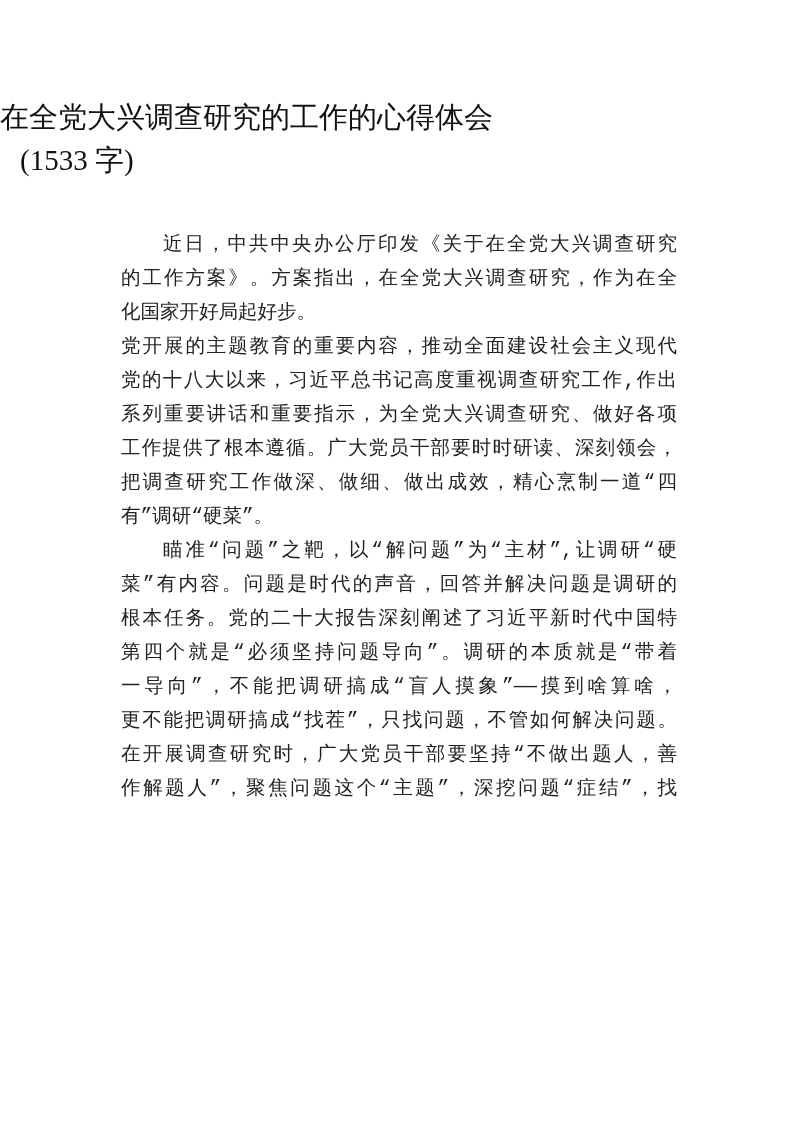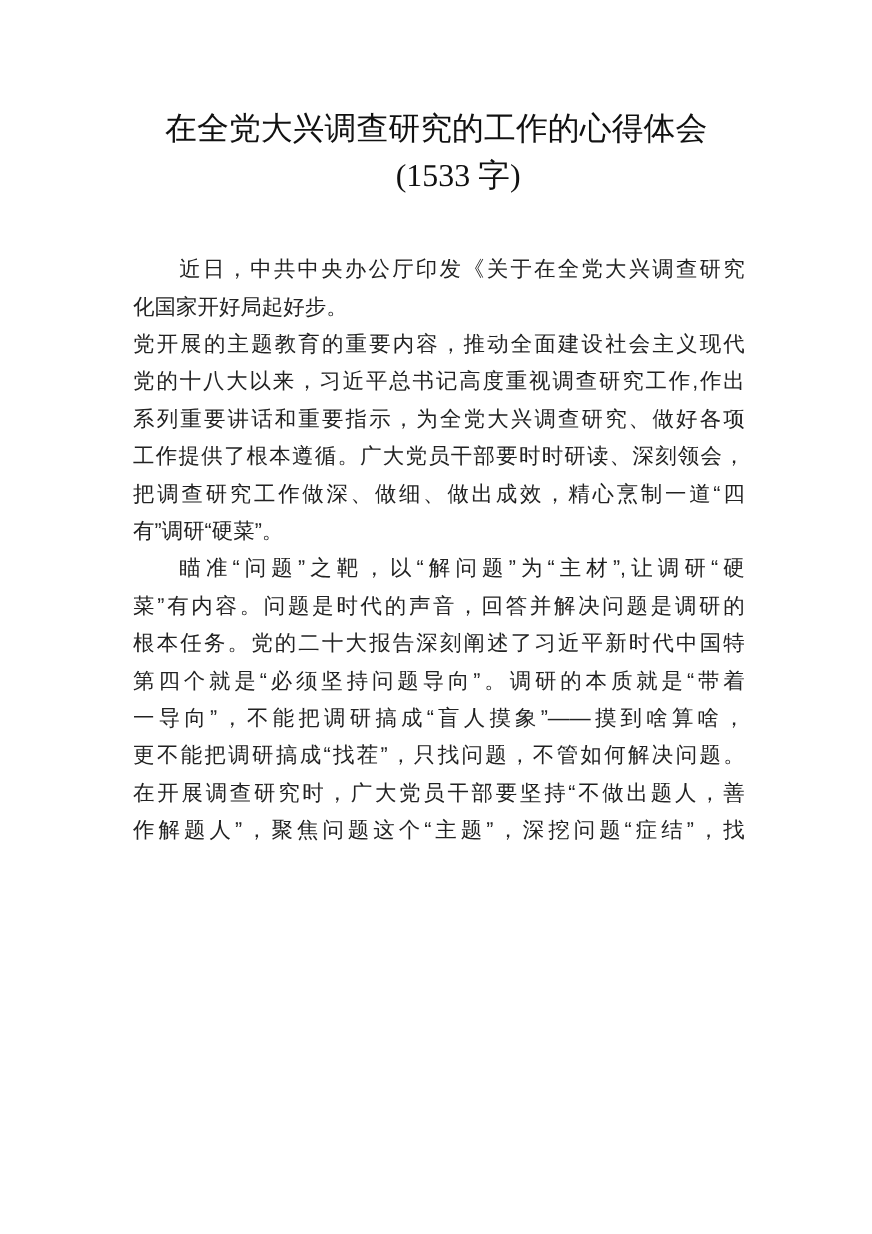--- a/index.html
+++ b/index.html
@@ -1,41 +1,42 @@
 <!DOCTYPE html>
 <html><head>
 <meta charset="utf-8">
 <style>
   html, body { margin: 0; padding: 0; background: #ffffff; }
   body { width: 793px; height: 1122px; position: relative; overflow: hidden;
          font-family: "DejaVu Serif", "Liberation Serif", serif; color: #1a1a1a; }
   .page { position: absolute; left: 0; top: 0; width: 793px; height: 1122px; }
-  .title { position: absolute; left: 0; width: 793px; text-align: center;
+  .title { position: absolute; left: 0; width: 793px; text-align: left;
            font-family: "Liberation Serif", "DejaVu Serif", serif;
            font-size: 29px; line-height: 40px; color: #111; }
   .title.t1 { top: 97px; }
   .title.t2 { top: 140px; margin-left: 20px; }
   .body { position: absolute; left: 121px; top: 228px; width: 556px; }
   .line { height: 34px; line-height: 34px; font-size: 19.5px; white-space: nowrap;
           text-align: justify; text-align-last: justify; letter-spacing: 0px;
-          font-family: Liberation Sans, sans-serif; font-weight: 300; color: #222; }
+          font-family: Liberation Mono, monospace; font-weight: 300; color: #222; }
   .line.last { text-align-last: left; }
   .line.indent { padding-left: 42px; }
 </style>
 </head>
 <body>
 
 <div class="page">
   <div class="title t1">在全党大兴调查研究的工作的心得体会</div>
   <div class="title t2">(1533 字)</div>
 
   <div class="body">
 
     <div>
       <div class="line indent">近日，中共中央办公厅印发《关于在全党大兴调查研究</div>
+      <div class="line">的工作方案》。方案指出，在全党大兴调查研究，作为在全</div>
       <div class="line last">化国家开好局起好步。</div>
       <div class="line">党开展的主题教育的重要内容，推动全面建设社会主义现代</div>
     </div>
 
     <div>
       <div class="line">党的十八大以来，习近平总书记高度重视调查研究工作,作出</div>
       <div class="line">系列重要讲话和重要指示，为全党大兴调查研究、做好各项</div>
       <div class="line">工作提供了根本遵循。广大党员干部要时时研读、深刻领会，</div>
       <div class="line">把调查研究工作做深、做细、做出成效，精心烹制一道“四</div>
       <div class="line last">有”调研“硬菜”。</div>

